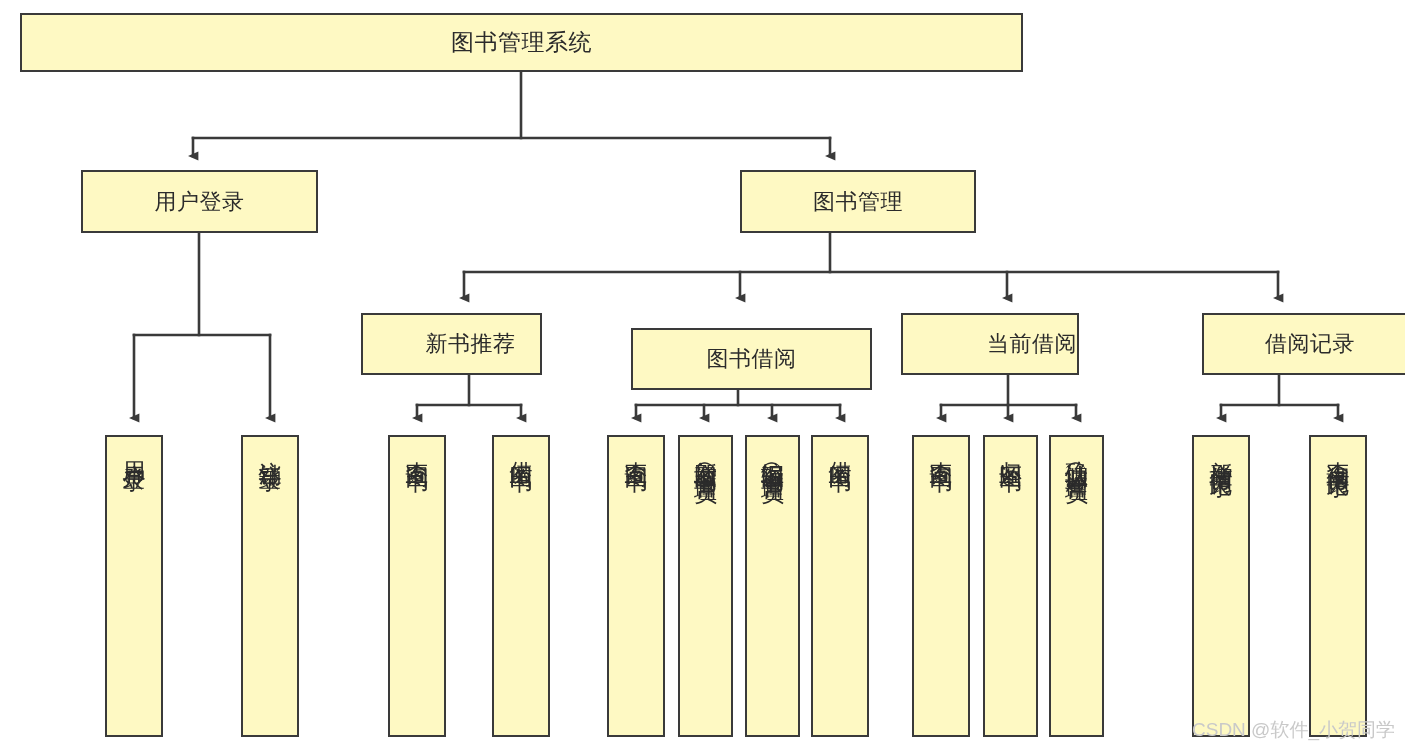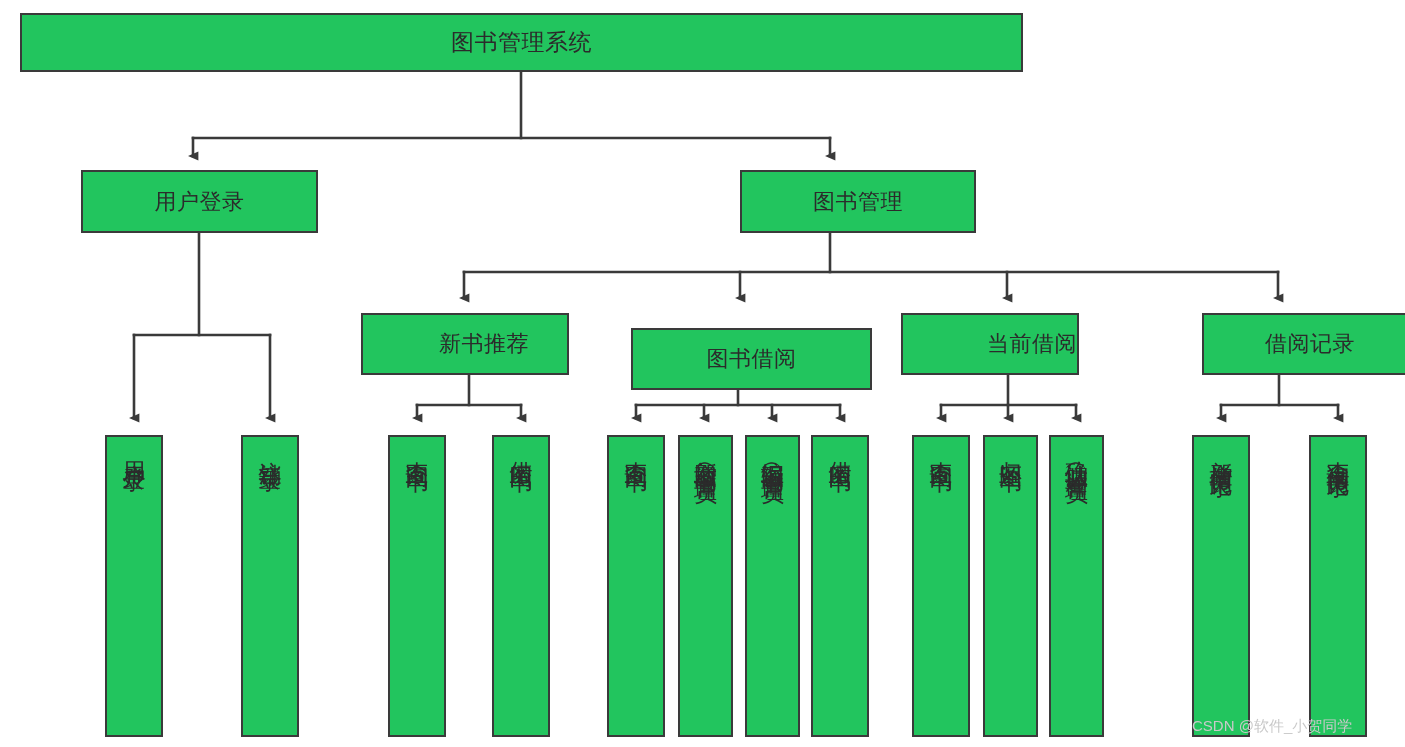--- a/index.html
+++ b/index.html
@@ -22,21 +22,21 @@
     left: 0;
     top: 0;
     width: 1405px;
     height: 747px;
     pointer-events: none;
   }
   .node {
     position: absolute;
     box-sizing: border-box;
     border: 2px solid #3a3a3a;
-    background: #22c55e;
+    background: #fef9c3;
     display: flex;
     align-items: center;
     justify-content: center;
     color: #2b2b2b;
   }
   .node .label {
     display: block;
     text-align: center;
     line-height: 1.16;
     white-space: nowrap;
@@ -59,21 +59,21 @@
     writing-mode: vertical-rl;
     text-orientation: upright;
     font-size: 23px;
     line-height: 1.0;
     letter-spacing: 3px;
     white-space: nowrap;
   }
   .watermark {
     position: absolute;
     color: #c9c9c9;
-    font-size: 15px;
+    font-size: 19px;
     white-space: nowrap;
     user-select: none;
   }
 </style>
 </head>
 <body>
 
 <div id="canvas">
 
   <svg id="edges" viewBox="0 0 1405 747">
@@ -132,21 +132,21 @@
   </div>
 
   <div class="node h" style="left:81px; top:170px; width:237px; height:63px;">
     <span class="label">用户登录</span>
   </div>
 
   <div class="node h" style="left:712px; top:170px; width:236px; height:63px;margin-left:28px;">
     <span class="label">图书管理</span>
   </div>
 
-  <div class="node h" style="left:361px; top:313px; width:208px; height:62px;padding-left:38px;">
+  <div class="node h" style="left:361px; top:313px; width:181px; height:62px;padding-left:38px;">
     <span class="label">新书推荐</span>
   </div>
 
   <div class="node h" style="left:631px; top:328px; width:241px; height:62px;">
     <span class="label">图书借阅</span>
   </div>
 
   <div class="node h" style="left:901px; top:313px; width:178px; height:62px;justify-content:flex-end;">
     <span class="label">当前借阅</span>
   </div>

